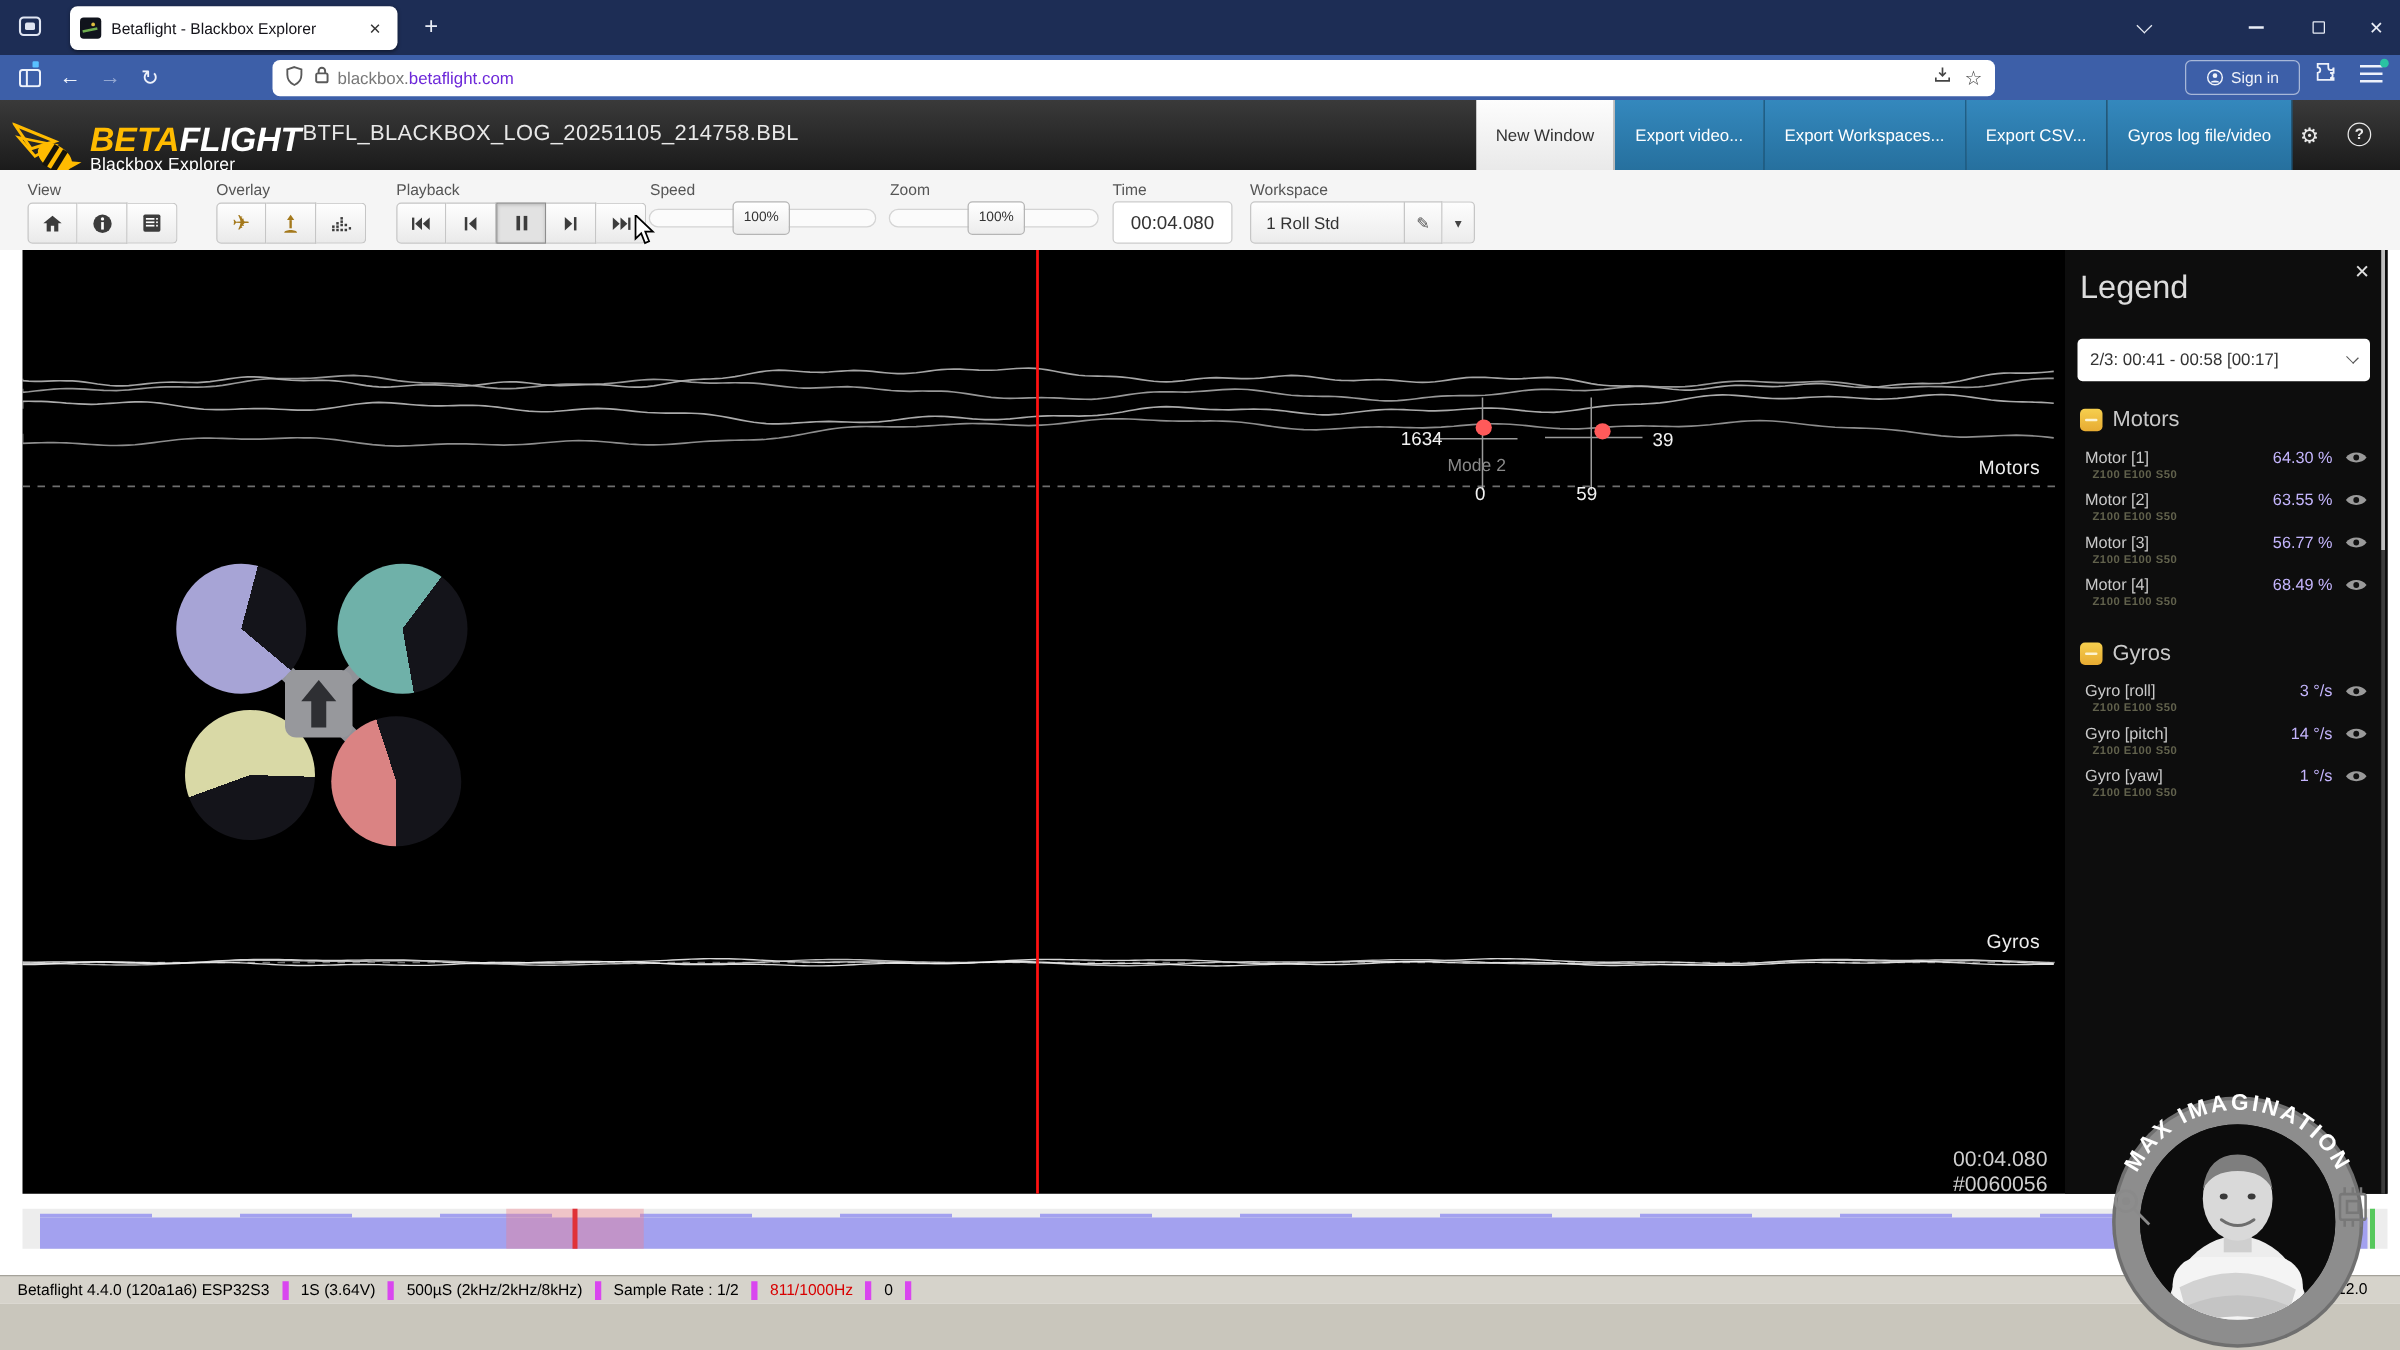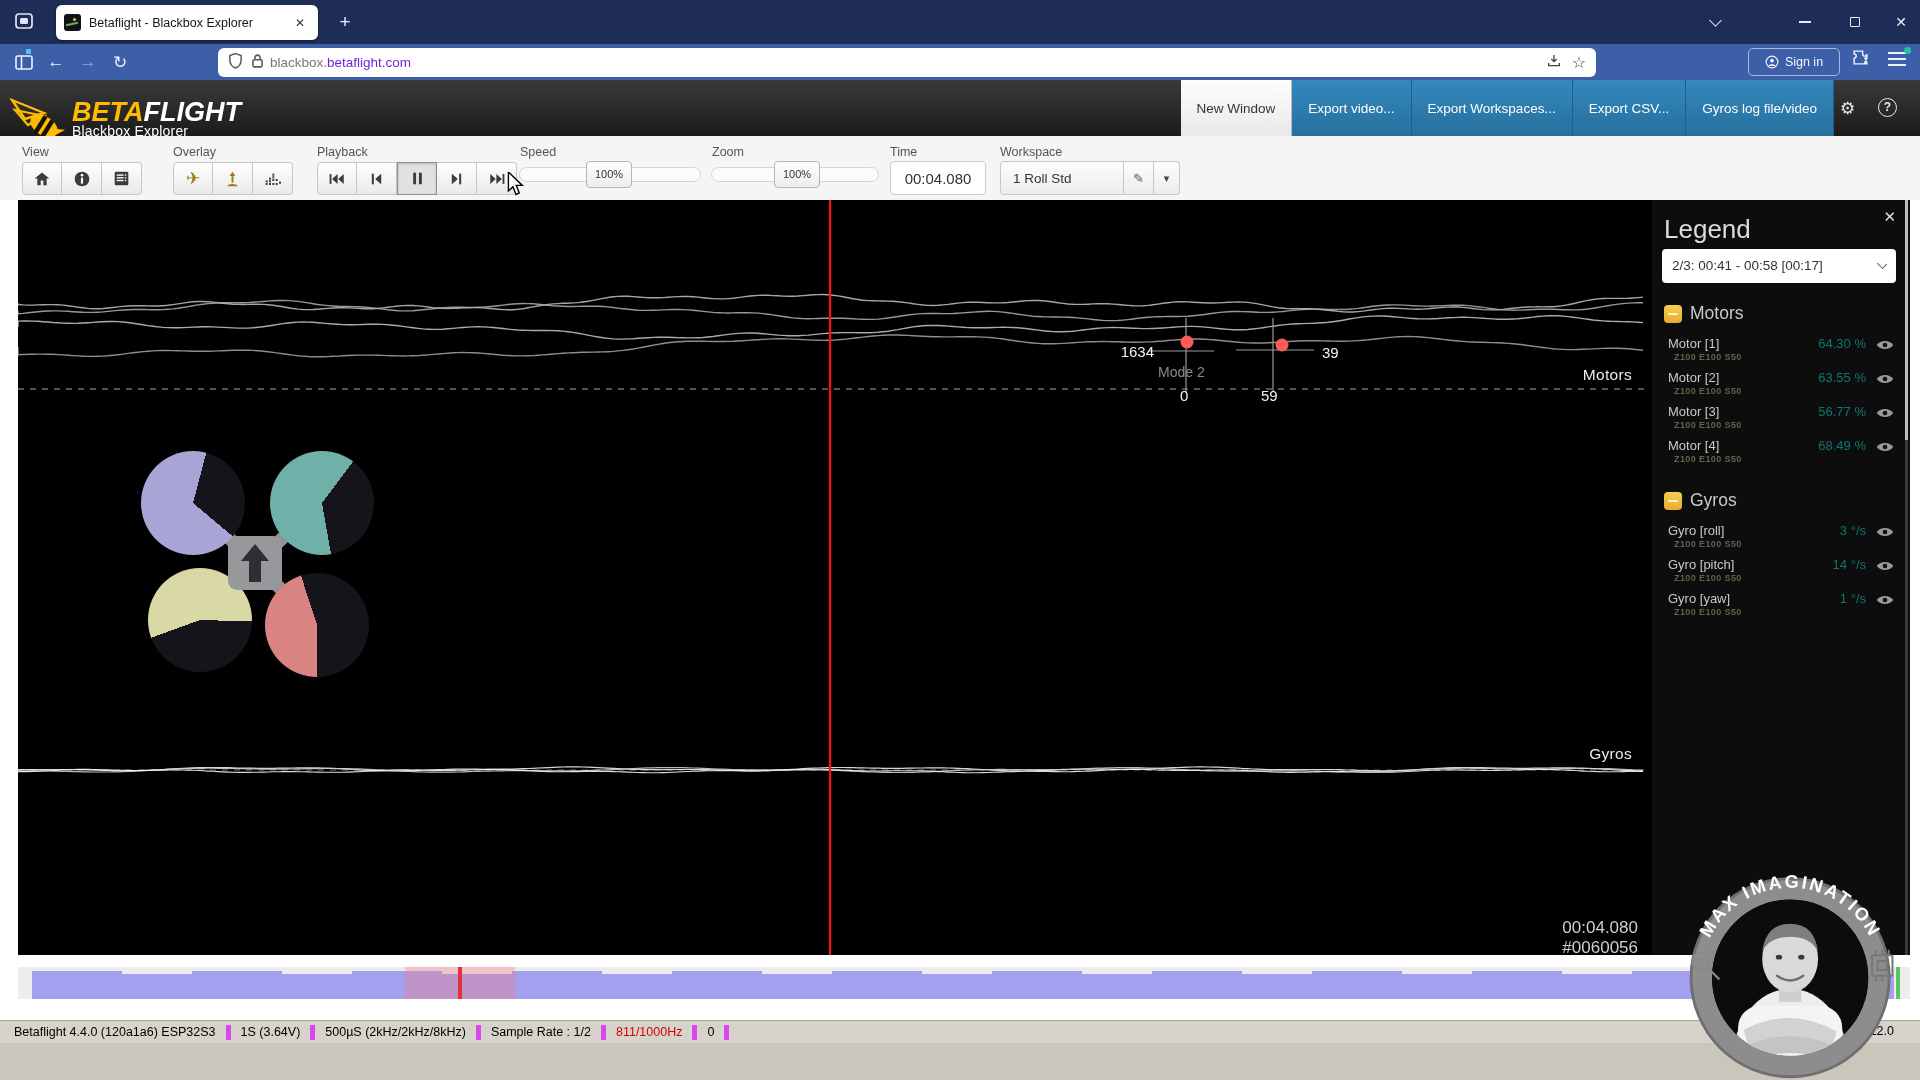--- a/index.html
+++ b/index.html
@@ -89,33 +89,33 @@
   
   .graph { position:absolute; left:18px; top:200px; width:1892px; height:755px; background:#000; }
   .graph svg.traces { position:absolute; left:0; top:0; }
   .glabel { position:absolute; color:#ececec; font-size:15.5px; letter-spacing:.3px; }
   .ov-text { position:absolute; color:#f2f2f2; font-size:15px; }
   .ov-grey { position:absolute; color:#8a8a8a; font-size:14px; }
   .corner-time { position:absolute; right:272px; top:718px; text-align:right; color:#cfcfcf; font-size:17px; line-height:20px; }
   .corner-btn { position:absolute; left:1638px; top:712px; width:46px; height:34px; background:#fafafa; border-radius:6px; }
   .legend { position:absolute; left:1634px; top:0; width:258px; height:755px; background:#0d0d0d; padding:10px 12px 0 10px; }
   .leg-close { position:absolute; right:14px; top:8px; color:#e0e0e0; font-size:15px; }
-  .leg-title { font-size:26px; font-weight:300; color:#dcdcdc; margin:4px 0 4px 2px; }
+  .leg-title { font-size:26px; font-weight:300; color:#dcdcdc; margin:4px 0 26px 2px; }
   .leg-select { position:relative; width:234px; height:34px; background:#fff; border-radius:4px; font-size:13.5px;
     color:#333; line-height:34px; padding-left:10px; }
   .leg-select .sel-caret { position:absolute; right:10px; top:13px; width:8px; height:8px;
     border-right:1.6px solid #555; border-bottom:1.6px solid #555; transform:rotate(45deg) scale(1,.8); margin-top:-2px;}
   .leg-group { display:flex; align-items:center; gap:8px; margin:20px 0 10px 2px; }
   .grp-ic { width:18px; height:18px; border-radius:4px; background:linear-gradient(180deg,#f6cf4e,#e7ab32); position:relative; flex:none;}
   .grp-ic i { position:absolute; left:4px; top:8px; width:10px; height:2.5px; background:#fdf3d0; border-radius:1px;}
   .leg-grp-name { font-size:17.5px; color:#c9c9c9; }
   .leg-row { position:relative; height:34px; margin-left:6px; }
   .leg-name { position:absolute; left:0; top:2px; font-size:13px; color:#c9c9c9; }
   .leg-sub { position:absolute; left:6px; top:18px; font-size:9px; font-weight:bold; color:#61614c; letter-spacing:.4px; }
-  .leg-val { position:absolute; right:32px; top:2px; font-size:13px; color:#0f766e; }
+  .leg-val { position:absolute; right:32px; top:2px; font-size:13px; color:#c4b5fd; }
   .leg-eye { position:absolute; right:4px; top:3px; }
   .leg-scroll { position:absolute; right:2px; top:0; width:3px; height:755px; background:#3a3a3a; }
   .leg-scroll i { position:absolute; top:0; width:3px; height:240px; background:#bfbfbf; display:block;}
 
   
   .craft { position:absolute; left:132px; top:255px; width:220px; height:215px; }
   .arm { position:absolute; background:#909298; border-radius:4px; height:13px; width:178px; }
   .arm.a1 { left:16px; top:102px; transform:rotate(44.5deg); }
   .arm.a2 { left:19px; top:100px; transform:rotate(-43.5deg); }
   .hub { position:absolute; left:78px; top:81px; width:54px; height:54px; background:#97989c; border-radius:9px; }
@@ -243,20 +243,21 @@
           <rect x="28" y="21" width="4.5" height="19" fill="#15120a"></rect>
           <rect x="36" y="21" width="4.5" height="19" fill="#15120a"></rect>
           <path d="M46 26 l8 -4 -5 9 Z" fill="#ffbb00"></path>
         </g>
       </svg>
       <div class="logo-text">
         <div class="logo-main"><span class="y">BETA</span><span class="w">FLIGHT</span></div>
         <div class="logo-sub">Blackbox Explorer</div>
       </div>
     </div>
+    <div class="filename">BTFL_BLACKBOX_LOG_20251105_214758.BBL</div>
     <div class="hdr-btns">
       <div class="hbtn first">New Window</div>
       <div class="hbtn">Export video...</div>
       <div class="hbtn">Export Workspaces...</div>
       <div class="hbtn">Export CSV...</div>
       <div class="hbtn">Gyros log file/video</div>
     </div>
     <div class="hdr-ic gear-ic">⚙</div>
     <div class="hdr-ic help-ic">?</div>
   </div>

